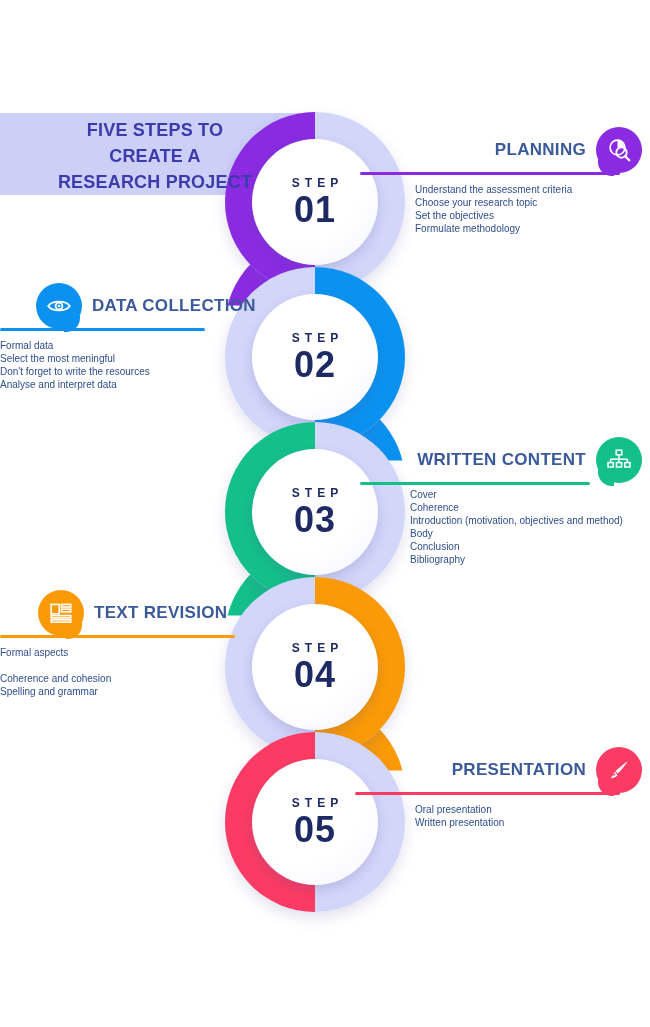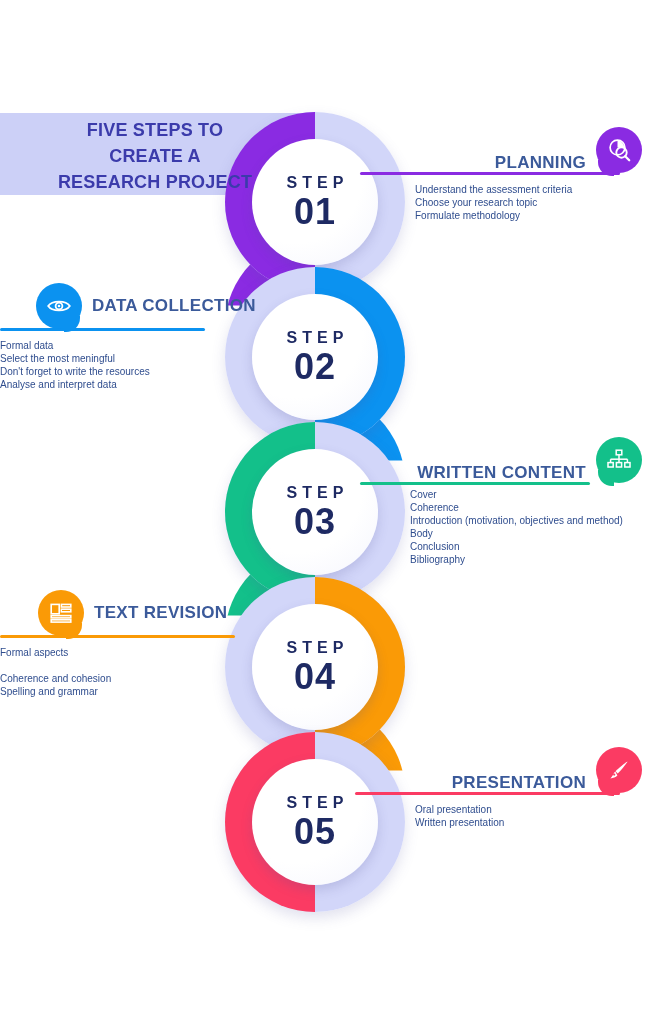--- a/index.html
+++ b/index.html
@@ -47,36 +47,36 @@
   .ring.right .half{clip-path:inset(0 0 0 50%);}
   
   .ring .hole{
     position:absolute;left:27px;top:27px;width:126px;height:126px;
     border-radius:50%;
     background:radial-gradient(circle at 35% 30%, #ffffff 55%, #f4f5fd 100%);
     box-shadow:0 5px 12px rgba(80,80,150,.20);
     display:flex;flex-direction:column;align-items:center;justify-content:center;
   }
   .step-word{
-    font-size:16px;font-weight:bold;letter-spacing:5px;
+    font-size:12px;font-weight:bold;letter-spacing:5px;
     color:#1e2a63;margin-left:5px;margin-bottom:1px;
   }
   .step-num{
     font-size:36px;font-weight:bold;color:#1e2a63;
     letter-spacing:1px;line-height:38px;
   }
 
   
   .lobe{position:absolute;width:180px;height:180px;left:225px;border-radius:50%;}
   .lobe .arc{position:absolute;inset:0;border-radius:50%;}
 
   
   .block{position:absolute;z-index:5;}
   .block .head{display:flex;align-items:center;height:46px;}
-  .block.rightside .head{justify-content:flex-end;align-items:flex-end;}
+  .block.rightside .head{justify-content:flex-end;}
   .block .htext{
     font-size:17px;font-weight:bold;color:#3b5a9a;letter-spacing:.3px;
     white-space:nowrap;
   }
   .badge{
     width:46px;height:46px;border-radius:50%;
     display:flex;align-items:center;justify-content:center;
     position:relative;flex:0 0 auto;
   }
   .badge.tail-br::after{
@@ -186,20 +186,21 @@
           <path d="M11.5 10.5 L11.5 3.5 A7 7 0 0 1 18.2 10.5 Z" fill="#fff"></path>
           <circle cx="15.5" cy="15.5" r="5.2" fill="none" stroke="#fff" stroke-width="1.9"></circle>
           <line x1="19.2" y1="19.2" x2="23.2" y2="23.2" stroke="#fff" stroke-width="2.3" stroke-linecap="round"></line>
         </svg>
       </div>
     </div>
     <div class="rule" style="background:#8a2be2;width:260px;margin-left:0;margin-top:-1px;"></div>
     <div class="lines" style="margin-top:8px;margin-left:55px;">
       <div>Understand the assessment criteria</div>
       <div>Choose your research topic</div>
+      <div>Set the objectives</div>
       <div>Formulate methodology</div>
     </div>
   </div>
 
   <div class="block leftside" style="left:36px;top:283px;width:290px;">
     <div class="head">
       <div class="badge tail-br" style="background:#0b92f0;margin-right:10px;">
         <svg width="26" height="26" viewBox="0 0 26 26">
           <path d="M2.2 13 C6 7.2, 20 7.2, 23.8 13 C20 18.8, 6 18.8, 2.2 13 Z" fill="none" stroke="#fff" stroke-width="1.8"></path>
           <circle cx="13" cy="13" r="3.4" fill="none" stroke="#fff" stroke-width="1.8"></circle>

